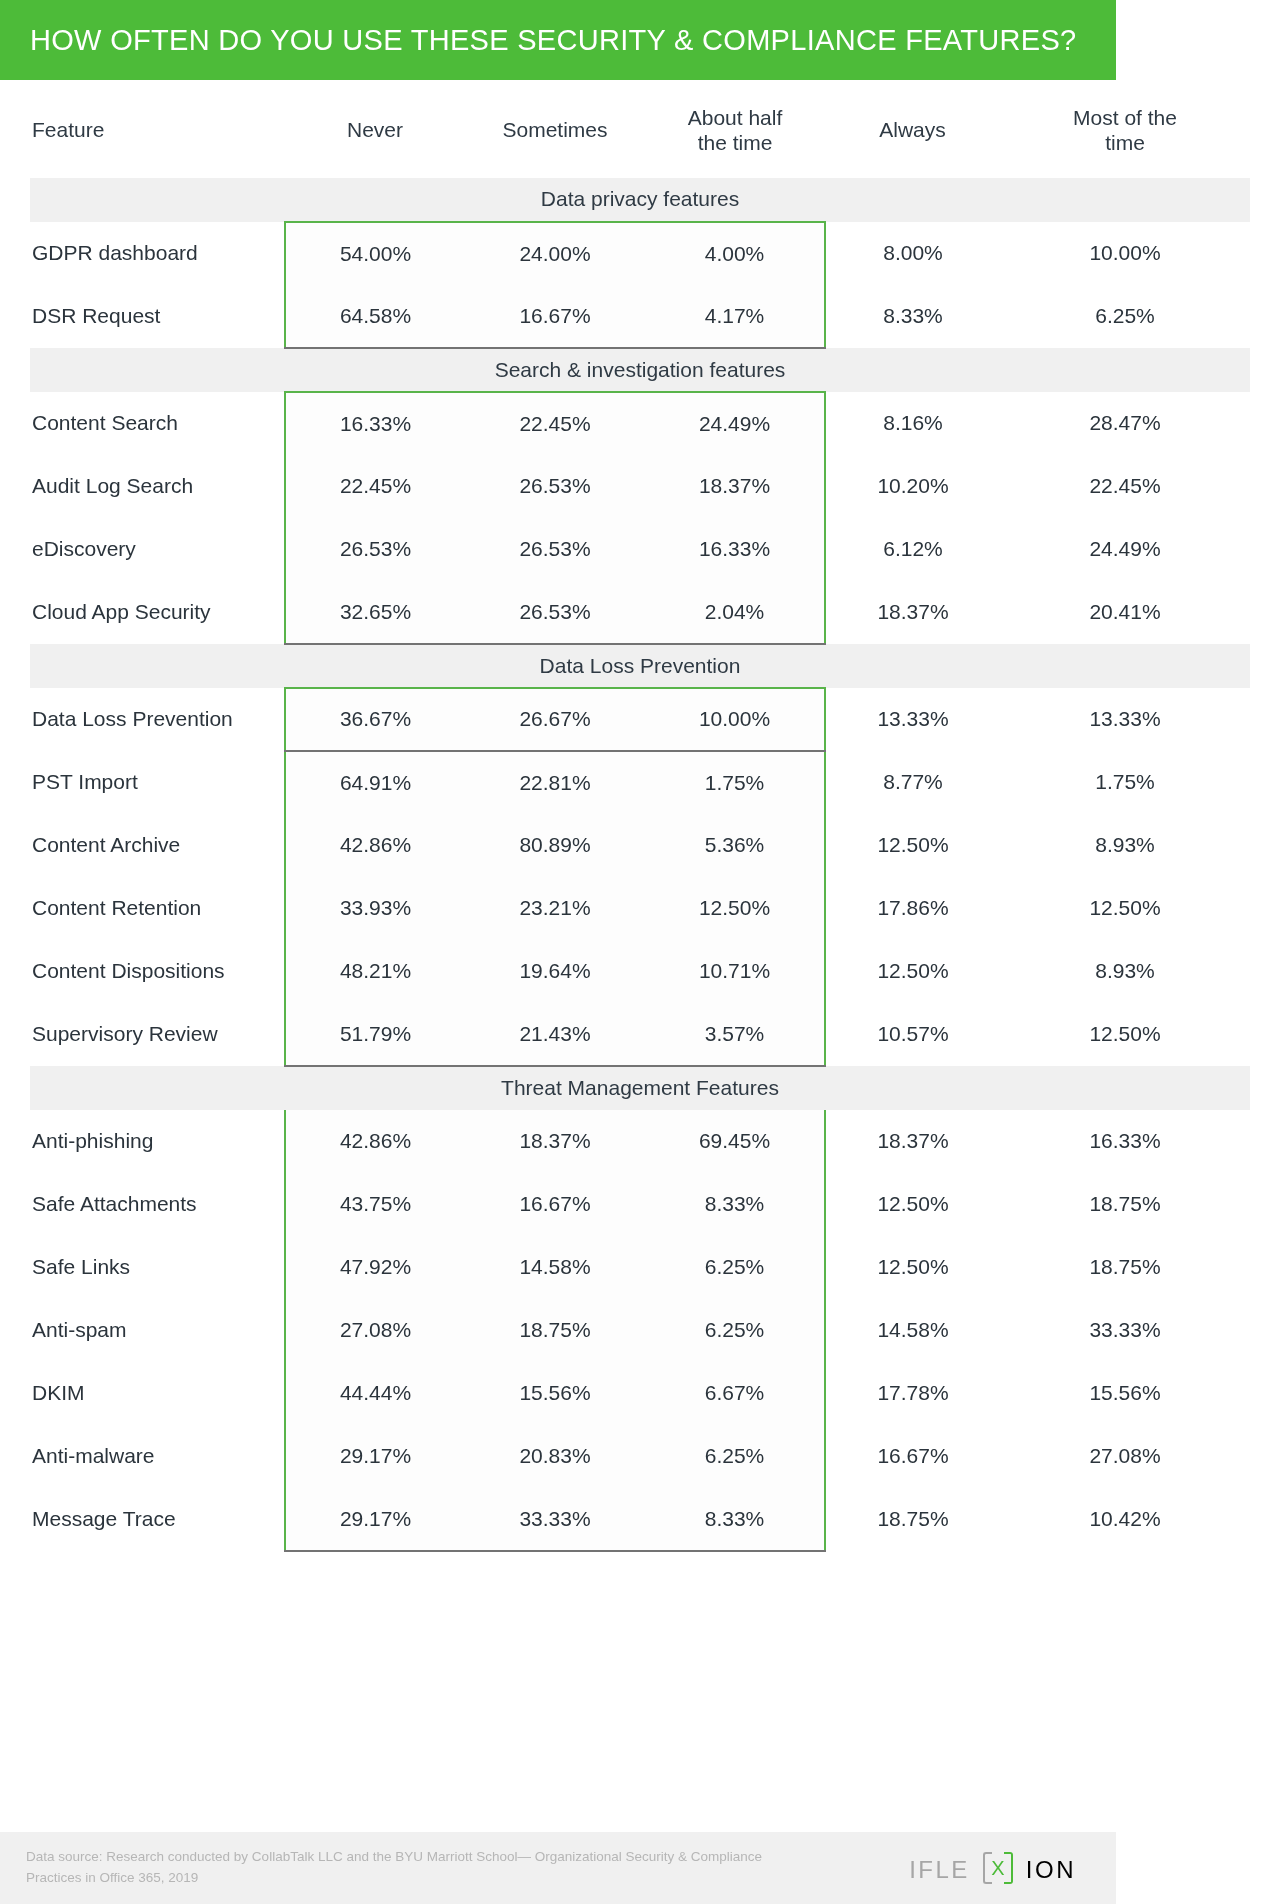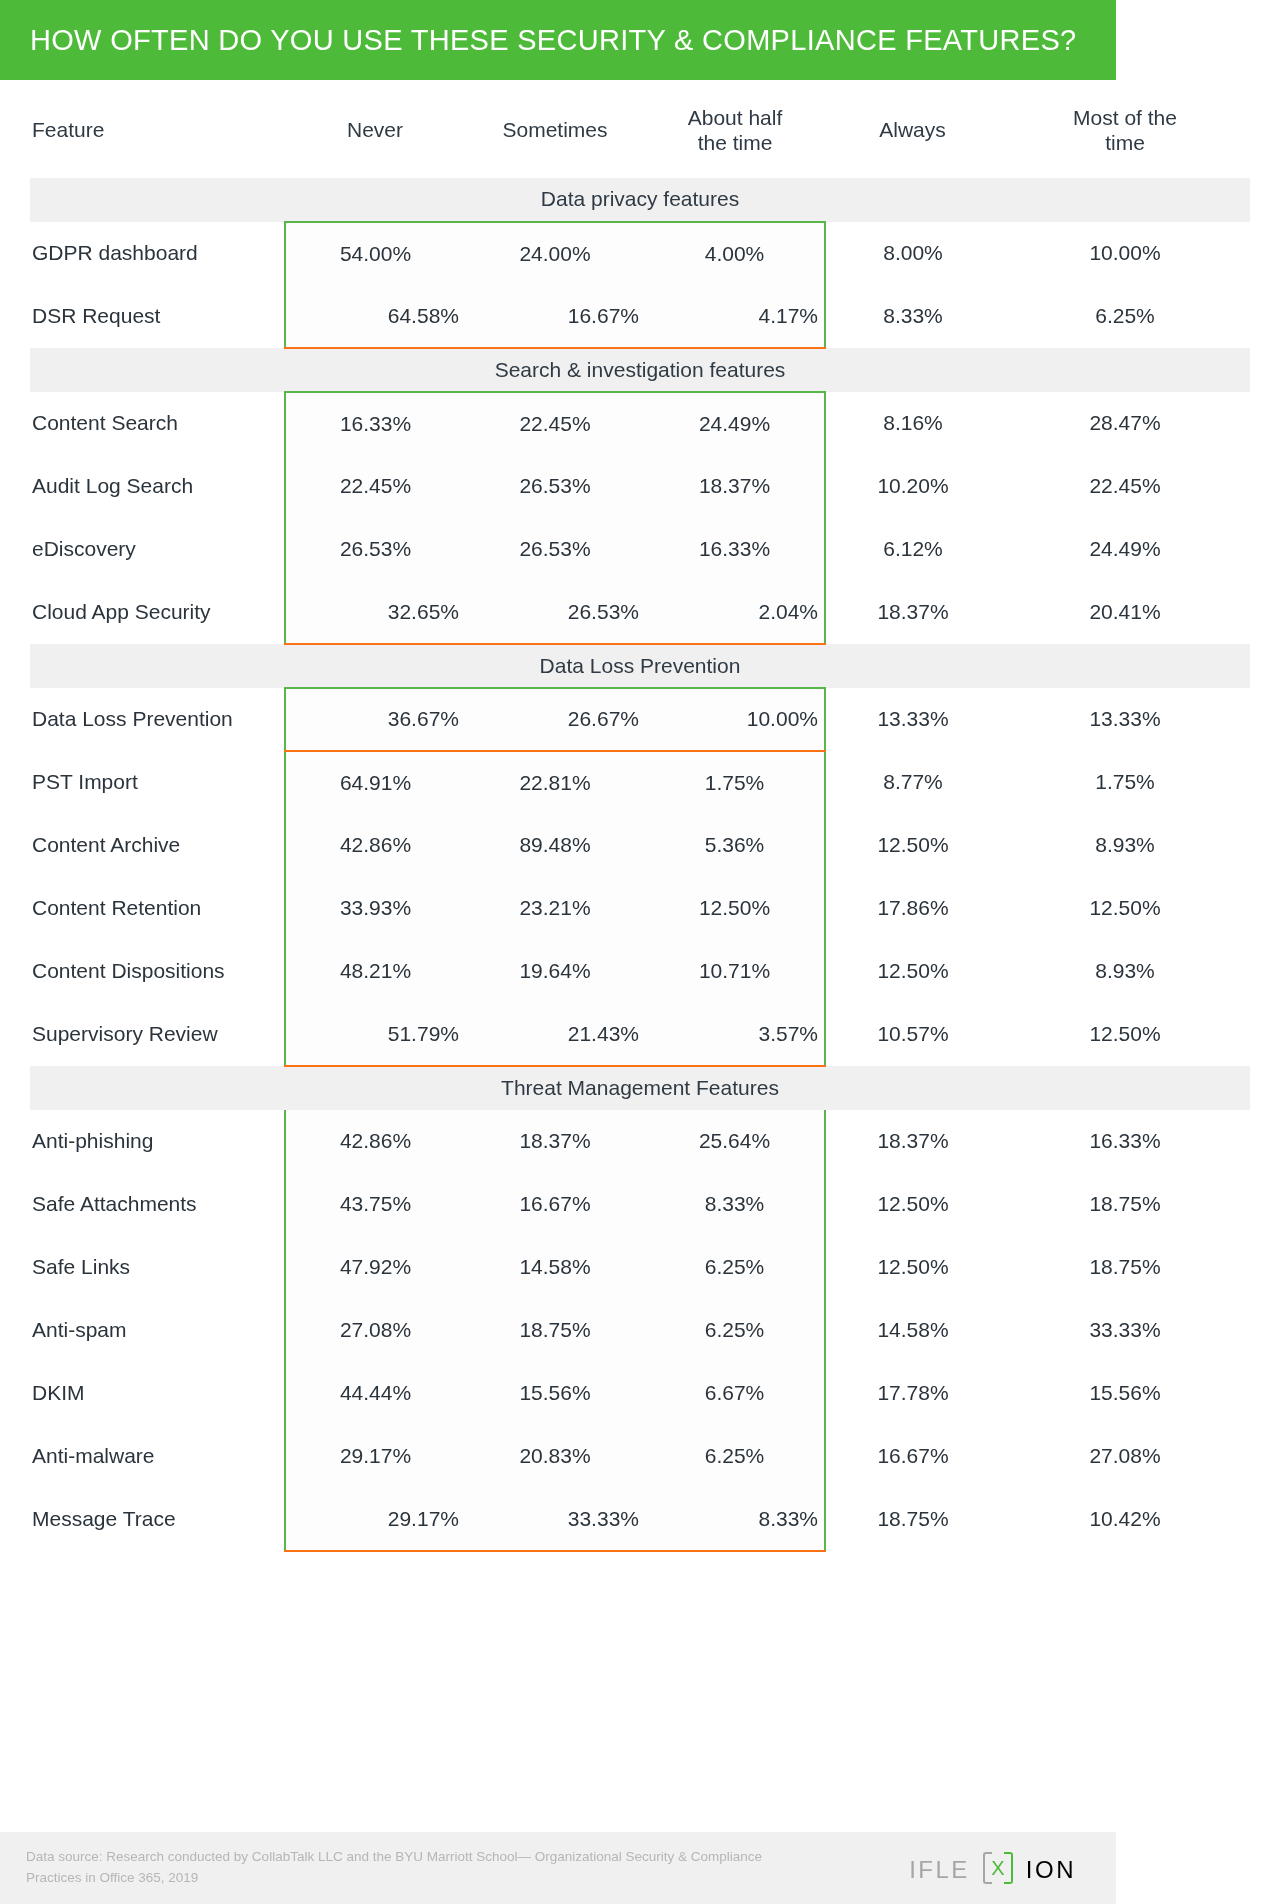--- a/index.html
+++ b/index.html
@@ -86,21 +86,21 @@
     height: 44px;
     font-size: 21px;
     color: #2f3a44;
   }
 
   
   td.hl        { background: #fdfdfd; }
   td.hl-left   { border-left: 2px solid #59B44A; }
   td.hl-right  { border-right: 2px solid #59B44A; }
   td.hl-top    { border-top: 2px solid #59B44A; }
-  td.hl-bottom { border-bottom: 2px solid #f97316; text-align: right; }
+  td.hl-bottom { border-bottom: 2px solid #737373; }
 
   
   .footer {
     background: #f0f0f0;
     min-height: 72px;
     display: flex;
     align-items: center;
     justify-content: space-between;
     padding: 10px 26px 10px 26px;
     margin-top: auto;
@@ -269,21 +269,21 @@
             <td class="feature-cell">PST Import</td>
             <td class="hl hl-top hl-left">64.91%</td>
             <td class="hl hl-top">22.81%</td>
             <td class="hl hl-top hl-right">1.75%</td>
             <td>8.77%</td>
             <td>1.75%</td>
           </tr>
           <tr>
             <td class="feature-cell">Content Archive</td>
             <td class="hl hl-left">42.86%</td>
-            <td class="hl">89.48%</td>
+            <td class="hl">80.89%</td>
             <td class="hl hl-right">5.36%</td>
             <td>12.50%</td>
             <td>8.93%</td>
           </tr>
           <tr>
             <td class="feature-cell">Content Retention</td>
             <td class="hl hl-left">33.93%</td>
             <td class="hl">23.21%</td>
             <td class="hl hl-right">12.50%</td>
             <td>17.86%</td>
@@ -305,21 +305,21 @@
             <td>10.57%</td>
             <td>12.50%</td>
           </tr>
           <tr class="section-row">
             <td colspan="6">Threat Management Features</td>
           </tr>
           <tr>
             <td class="feature-cell">Anti-phishing</td>
             <td class="hl hl-left">42.86%</td>
             <td class="hl">18.37%</td>
-            <td class="hl hl-right">25.64%</td>
+            <td class="hl hl-right">69.45%</td>
             <td>18.37%</td>
             <td>16.33%</td>
           </tr>
           <tr>
             <td class="feature-cell">Safe Attachments</td>
             <td class="hl hl-left">43.75%</td>
             <td class="hl">16.67%</td>
             <td class="hl hl-right">8.33%</td>
             <td>12.50%</td>
             <td>18.75%</td>

